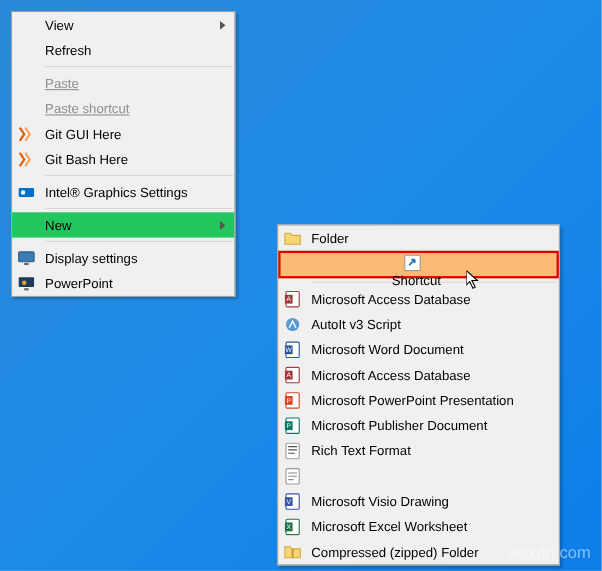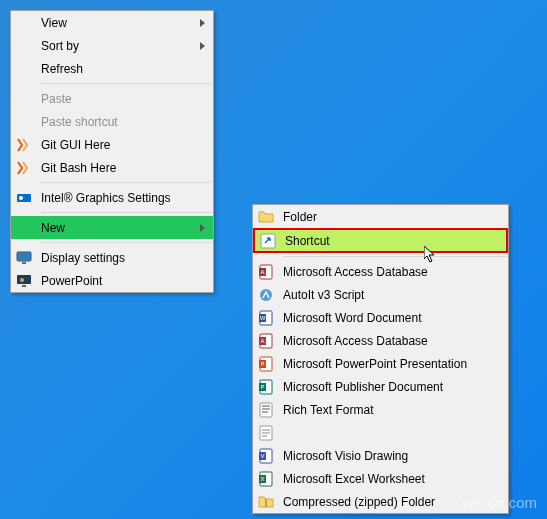--- a/index.html
+++ b/index.html
@@ -22,22 +22,22 @@
       border: 1px solid #a0a0a0;
       box-shadow: 2px 2px 3px rgba(0,0,0,0.25);
     }
     .menu-primary { left: 10px; top: 10px; width: 204px; }
     .menu-secondary { left: 252px; top: 204px; width: 257px; }
     .menu-item {
       display: flex; align-items: center;
       height: 23px; padding: 0 8px 0 4px;
       cursor: default; position: relative;
     }
-    .menu-item.highlighted { background: #bef264; border: 2px solid #e00000; height: 25px; }
-    .menu-item.disabled { color: #8f8f8f; }
+    .menu-item.highlighted { background: #fdba74; border: 2px solid #e00000; height: 25px; flex-direction: column; }
+    .menu-item.disabled { color: #8f8f8f; text-decoration: underline; }
     .menu-item .icon {
       width: 18px; height: 18px;
       display: inline-flex; align-items: center; justify-content: center;
       margin-right: 8px; flex-shrink: 0;
     }
     .icon-spacer { width: 18px; margin-right: 8px; flex-shrink: 0; }
     .menu-label { flex: 1; color: #000; }
     .disabled .menu-label { color: #8f8f8f; }
     .submenu-arrow {
       width: 0; height: 0;
@@ -61,25 +61,20 @@
 <body>
 
 <div class="context-menu menu-primary">
     <div class="menu-item">
       <span class="icon-spacer"></span>
       <span class="menu-label">View</span>
       <span class="submenu-arrow"></span>
     </div>
     <div class="menu-item">
       <span class="icon-spacer"></span>
-      <span class="menu-label">Sort by</span>
-      <span class="submenu-arrow"></span>
-    </div>
-    <div class="menu-item">
-      <span class="icon-spacer"></span>
       <span class="menu-label">Refresh</span>
     </div>
     <div class="separator"></div>
     <div class="menu-item disabled">
       <span class="icon-spacer"></span>
       <span class="menu-label">Paste</span>
     </div>
     <div class="menu-item disabled">
       <span class="icon-spacer"></span>
       <span class="menu-label">Paste shortcut</span>

